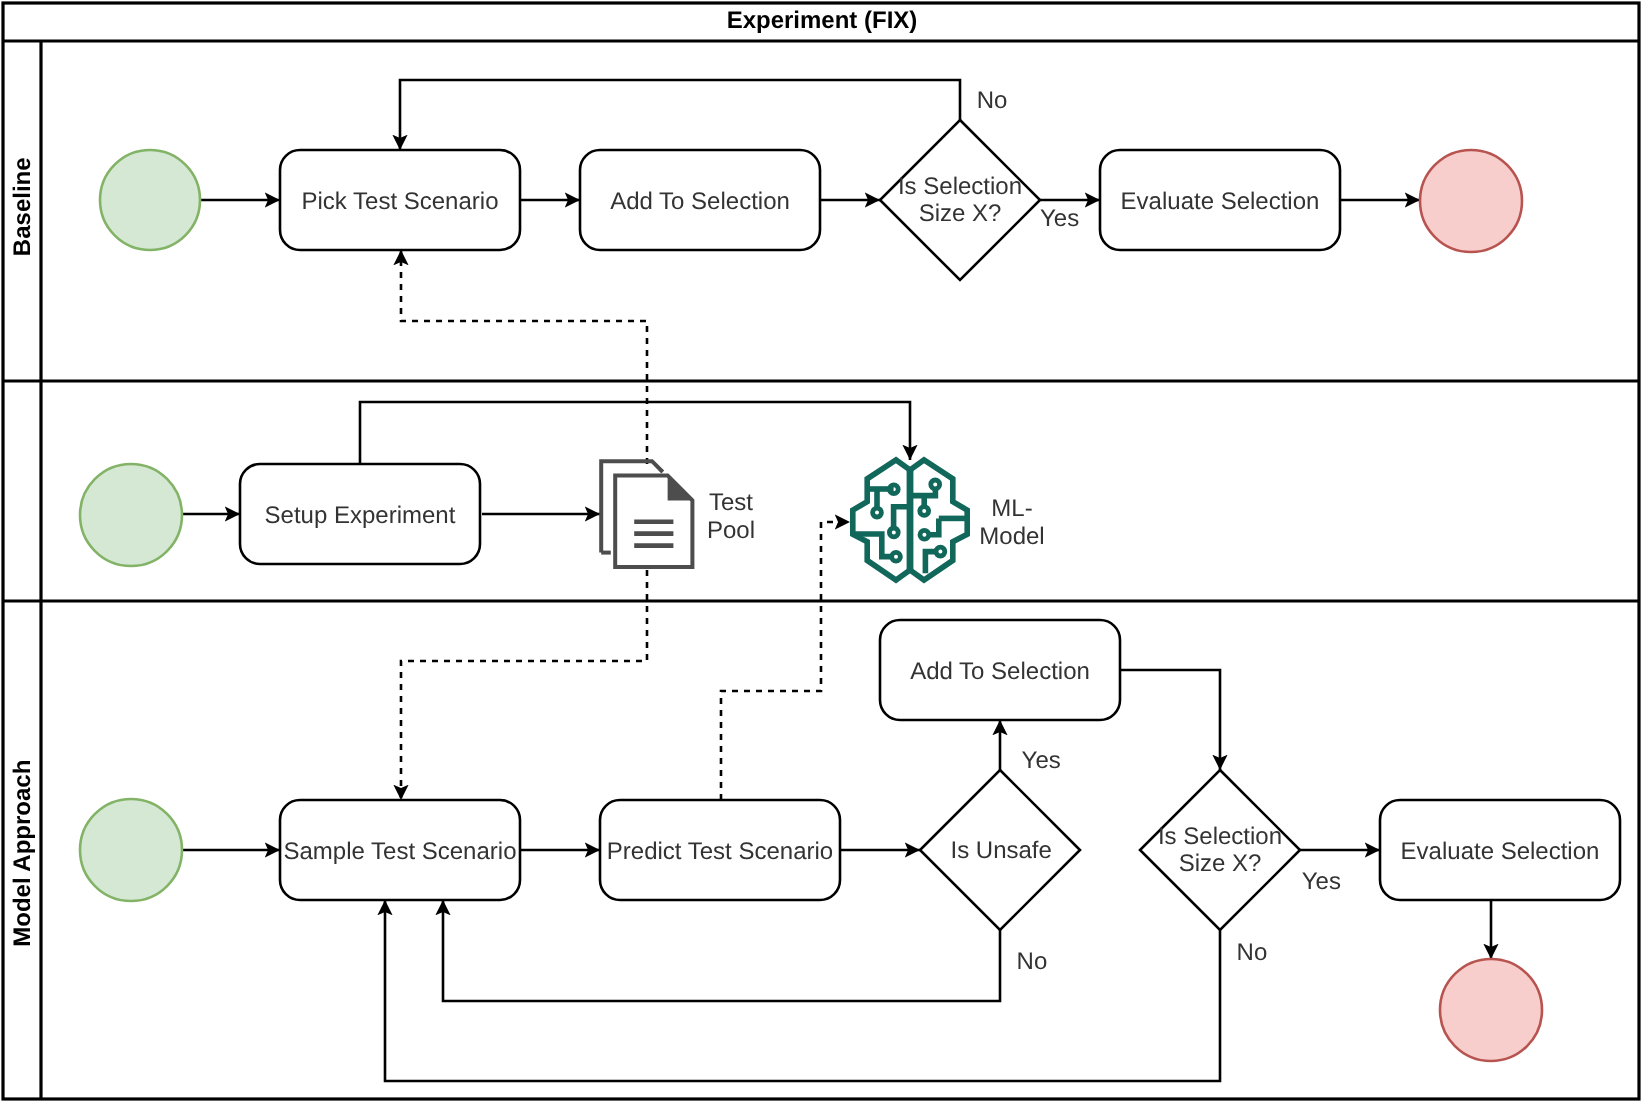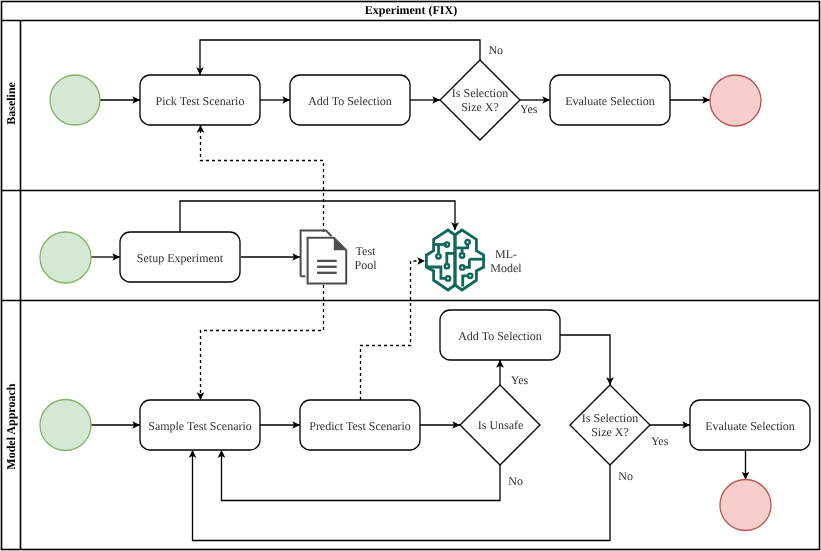--- a/index.html
+++ b/index.html
@@ -1,18 +1,18 @@
 <!DOCTYPE html>
 <html><head>
 <meta charset="utf-8">
 <title>Experiment (FIX)</title>
 <style>
   html,body{margin:0;padding:0;background:#ffffff;}
   body{width:821px;height:551px;overflow:hidden;font-family:"Liberation Sans",sans-serif;-webkit-font-smoothing:antialiased;text-rendering:geometricPrecision;}
-  #canvas{position:relative;width:821px;height:551px;will-change:transform;transform:translateZ(0);font-family:Liberation Serif, serif;}
+  #canvas{position:relative;width:821px;height:551px;will-change:transform;transform:translateZ(0);}
   svg{display:block;}
 </style>
 </head>
 <body>
 
 <div id="canvas">
 <svg width="821" height="551" viewBox="0 0 821 551" xmlns="http://www.w3.org/2000/svg">
   <defs>
     <marker id="ar" viewBox="0 0 10 10" refX="10" refY="5" markerWidth="5.9" markerHeight="6.4" orient="auto-start-reverse" markerUnits="strokeWidth">
       <path d="M 0 0 L 10 5 L 0 10 L 2.2 5 Z" fill="#000"></path>

